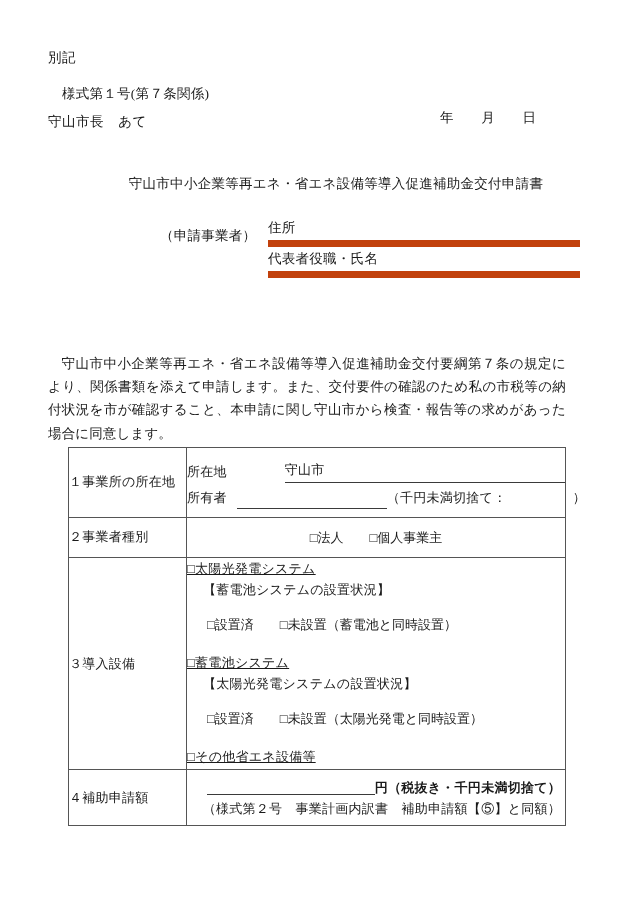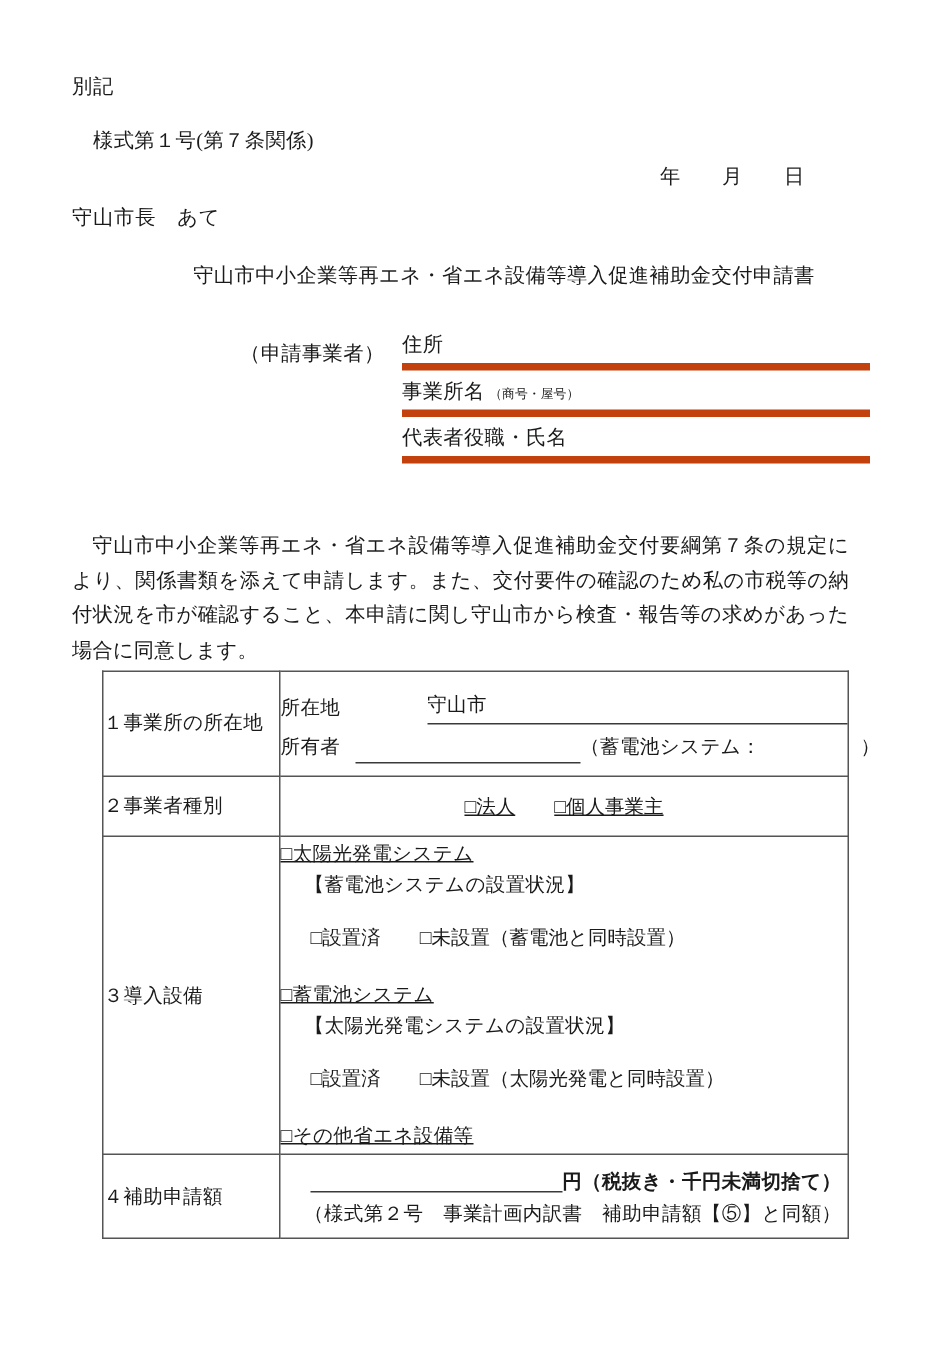--- a/index.html
+++ b/index.html
@@ -42,21 +42,21 @@
     position: absolute;
     left: 440px;
     top: 108px;
     letter-spacing: 0.02em;
     white-space: pre;
   }
 
   .hdr-addressee {
     position: absolute;
     left: 48px;
-    top: 135px;
+    top: 112px;
     letter-spacing: 0.04em;
   }
 
   .doc-title {
     position: absolute;
     left: 16px;
     top: 174px;
     width: 630px;
     text-align: center;
     padding-left: 10px;
@@ -80,21 +80,21 @@
   }
   .app-row .lead {
     width: 92px;
     flex: 0 0 92px;
     text-align: left;
     letter-spacing: 0.02em;
     white-space: nowrap;
   }
   .app-row .fieldline {
     flex: 1 1 auto;
-    border-bottom: 5px solid #c2410c;
+    border-bottom: 7px solid #c2410c;
     padding-bottom: 1px;
     white-space: nowrap;
     letter-spacing: 0.02em;
   }
   .app-row .fieldline .sub {
     font-size: 8.5px;
     letter-spacing: 0.01em;
     padding-left: 3px;
   }
 
@@ -162,21 +162,20 @@
     white-space: nowrap;
   }
   .kv .ul.grow { flex: 1 1 auto; margin-left: 48px; }
   .kv .ul.fixed { flex: 0 0 150px; }
   .kv .tail { flex: 0 0 auto; white-space: nowrap; }
 
   .choices-center {
     text-align: center;
     white-space: nowrap;
     letter-spacing: 0.02em;
-    text-decoration: underline;
   }
   .choices-center .sp { display: inline-block; width: 26px; }
 
   .equip-group { margin-bottom: 2px; }
   .equip-line { white-space: nowrap; text-decoration: underline; }
   .equip-sub1 { padding-left: 16px; white-space: nowrap; }
   .equip-sub2 { padding-left: 20px; white-space: nowrap; margin-top: 14px; }
   .equip-sub2 .sp { display: inline-block; width: 26px; }
   .equip-spacer { height: 15px; }
 
@@ -210,27 +209,20 @@
 
   <div class="hdr-addressee">守山市長　あて</div>
 
   <div class="doc-title">守山市中小企業等再エネ・省エネ設備等導入促進補助金交付申請書</div>
 
   <div class="applicant">
     <div class="app-row">
       <div class="lead">（申請事業者）</div>
       <div class="fieldline">
         <span>住所</span>
-        <span></span>
-      </div>
-    </div>
-    <div class="app-row">
-      <div class="lead"></div>
-      <div class="fieldline">
-        <span>事業所名</span><span class="sub">（商号・屋号）</span>
         <span></span>
       </div>
     </div>
     <div class="app-row">
       <div class="lead"></div>
       <div class="fieldline">
         <span>代表者役職・氏名</span>
         <span></span>
       </div>
     </div>
@@ -247,21 +239,21 @@
       <tr class="row1">
         <td class="cell-label">１事業所の所在地</td>
         <td class="cell-body">
           <div class="kv">
             <span class="k">所在地</span>
             <span class="ul grow">守山市</span>
           </div>
           <div class="kv">
             <span class="k">所有者</span>
             <span class="ul fixed"></span>
-            <span class="tail">（蓄電池システム：　　　　　）</span>
+            <span class="tail">（千円未満切捨て：　　　　　）</span>
           </div>
         </td>
       </tr>
 
       <tr class="row2">
         <td class="cell-label">２事業者種別</td>
         <td class="cell-body">
           <div class="choices-center">
             <span class="cb">□法人</span><span class="sp"></span><span class="cb">□個人事業主</span>
           </div>

